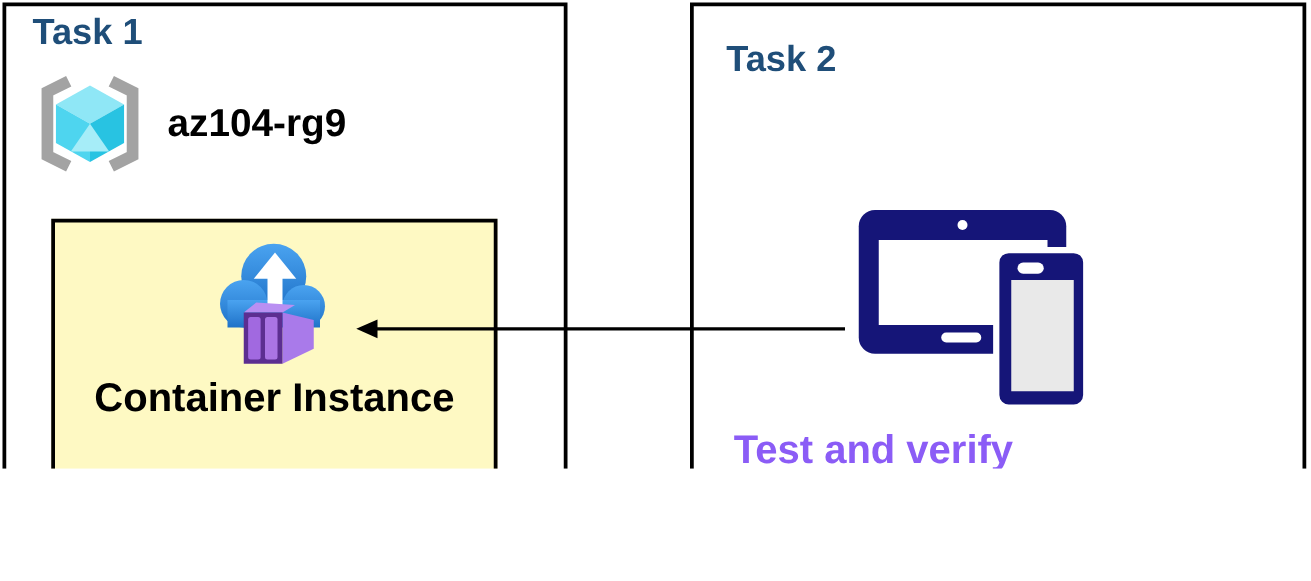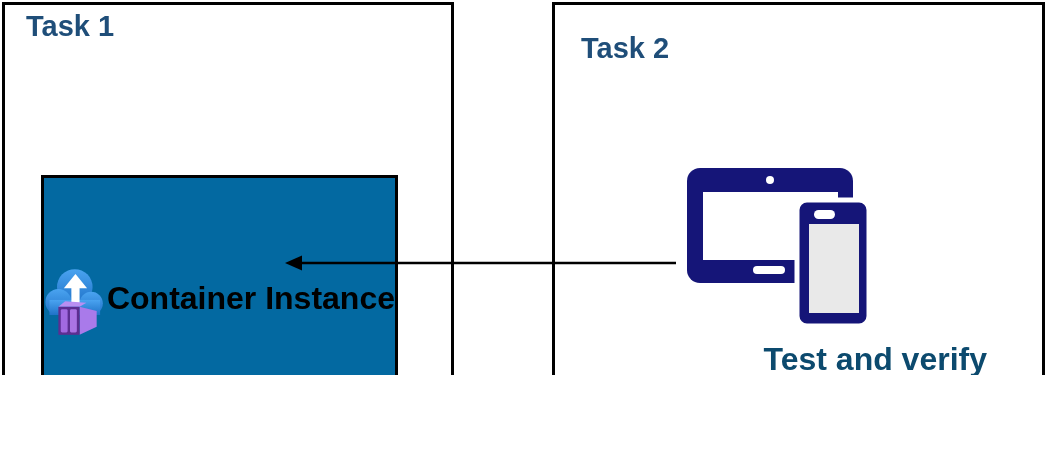--- a/index.html
+++ b/index.html
@@ -18,40 +18,51 @@
     letter-spacing:0px;white-space:nowrap;
   }
   #task1-title{left:26px;top:10px;}
   #task2-title{left:581px;top:10px;margin-top:22px;}
   .rg-row{
     position:absolute;left:26px;top:56px;display:flex;align-items:center;gap:16px;
   }
   .rg-name{font-size:31px;font-weight:700;color:#000000;white-space:nowrap;}
   .ci-box{
     position:absolute;left:41px;top:175px;width:357px;height:240px;
-    background:#0369a1;border:3px solid #000000;box-sizing:border-box;
-    display:flex;flex-direction:row;align-items:center;
+    background:#fef9c3;border:3px solid #000000;box-sizing:border-box;
+    display:flex;flex-direction:column;align-items:center;
   }
   .ci-icon{margin-top:14px;}
   .ci-label{font-size:32px;font-weight:700;color:#000000;margin-top:6px;white-space:nowrap;}
   .devices{position:absolute;left:683px;top:160px;}
   .test-label{
-    position:absolute;left:587px;top:341px;width:400px;text-align:right;
-    font-size:32px;font-weight:700;color:#0c4a6e;white-space:nowrap;
+    position:absolute;left:587px;top:341px;width:400px;text-align:left;
+    font-size:32px;font-weight:700;color:#8b5cf6;white-space:nowrap;
   }
   .arrow-svg{position:absolute;left:278px;top:251px;z-index:5;}
 </style>
 </head>
 <body>
 
 <div class="stage">
 
   <div class="task-box" id="task1-box"></div>
   <div class="task-title" id="task1-title">Task 1</div>
 
+  <div class="rg-row">
+    <svg width="92" height="86" viewBox="0 0 108 96" aria-hidden="true">
+      <path d="M34,8 L14,18 L14,78 L34,88" fill="none" stroke="#a3a3a3" stroke-width="11" stroke-linejoin="miter"></path>
+      <path d="M74,8 L94,18 L94,78 L74,88" fill="none" stroke="#a3a3a3" stroke-width="11" stroke-linejoin="miter"></path>
+      <polygon points="54,12 86,30 54,48 22,30" fill="#8fe7f6"></polygon>
+      <polygon points="22,30 54,48 54,84 22,66" fill="#4ed5ef"></polygon>
+      <polygon points="86,30 86,66 54,84 54,48" fill="#28c3e2"></polygon>
+      <polygon points="54,48 36,74 72,74" fill="#a6edf8"></polygon>
+    </svg>
+    <span class="rg-name">az104-rg9</span>
+  </div>
 
   <div class="ci-box">
     <svg class="ci-icon" width="92" height="102" viewBox="0 0 92 102" aria-hidden="true">
       <defs>
         <linearGradient id="cloudGrad" x1="0" y1="0" x2="0" y2="1">
           <stop offset="0" stop-color="#4aa3f0"></stop>
           <stop offset="1" stop-color="#1f72c8"></stop>
         </linearGradient>
       </defs>
       <g>

